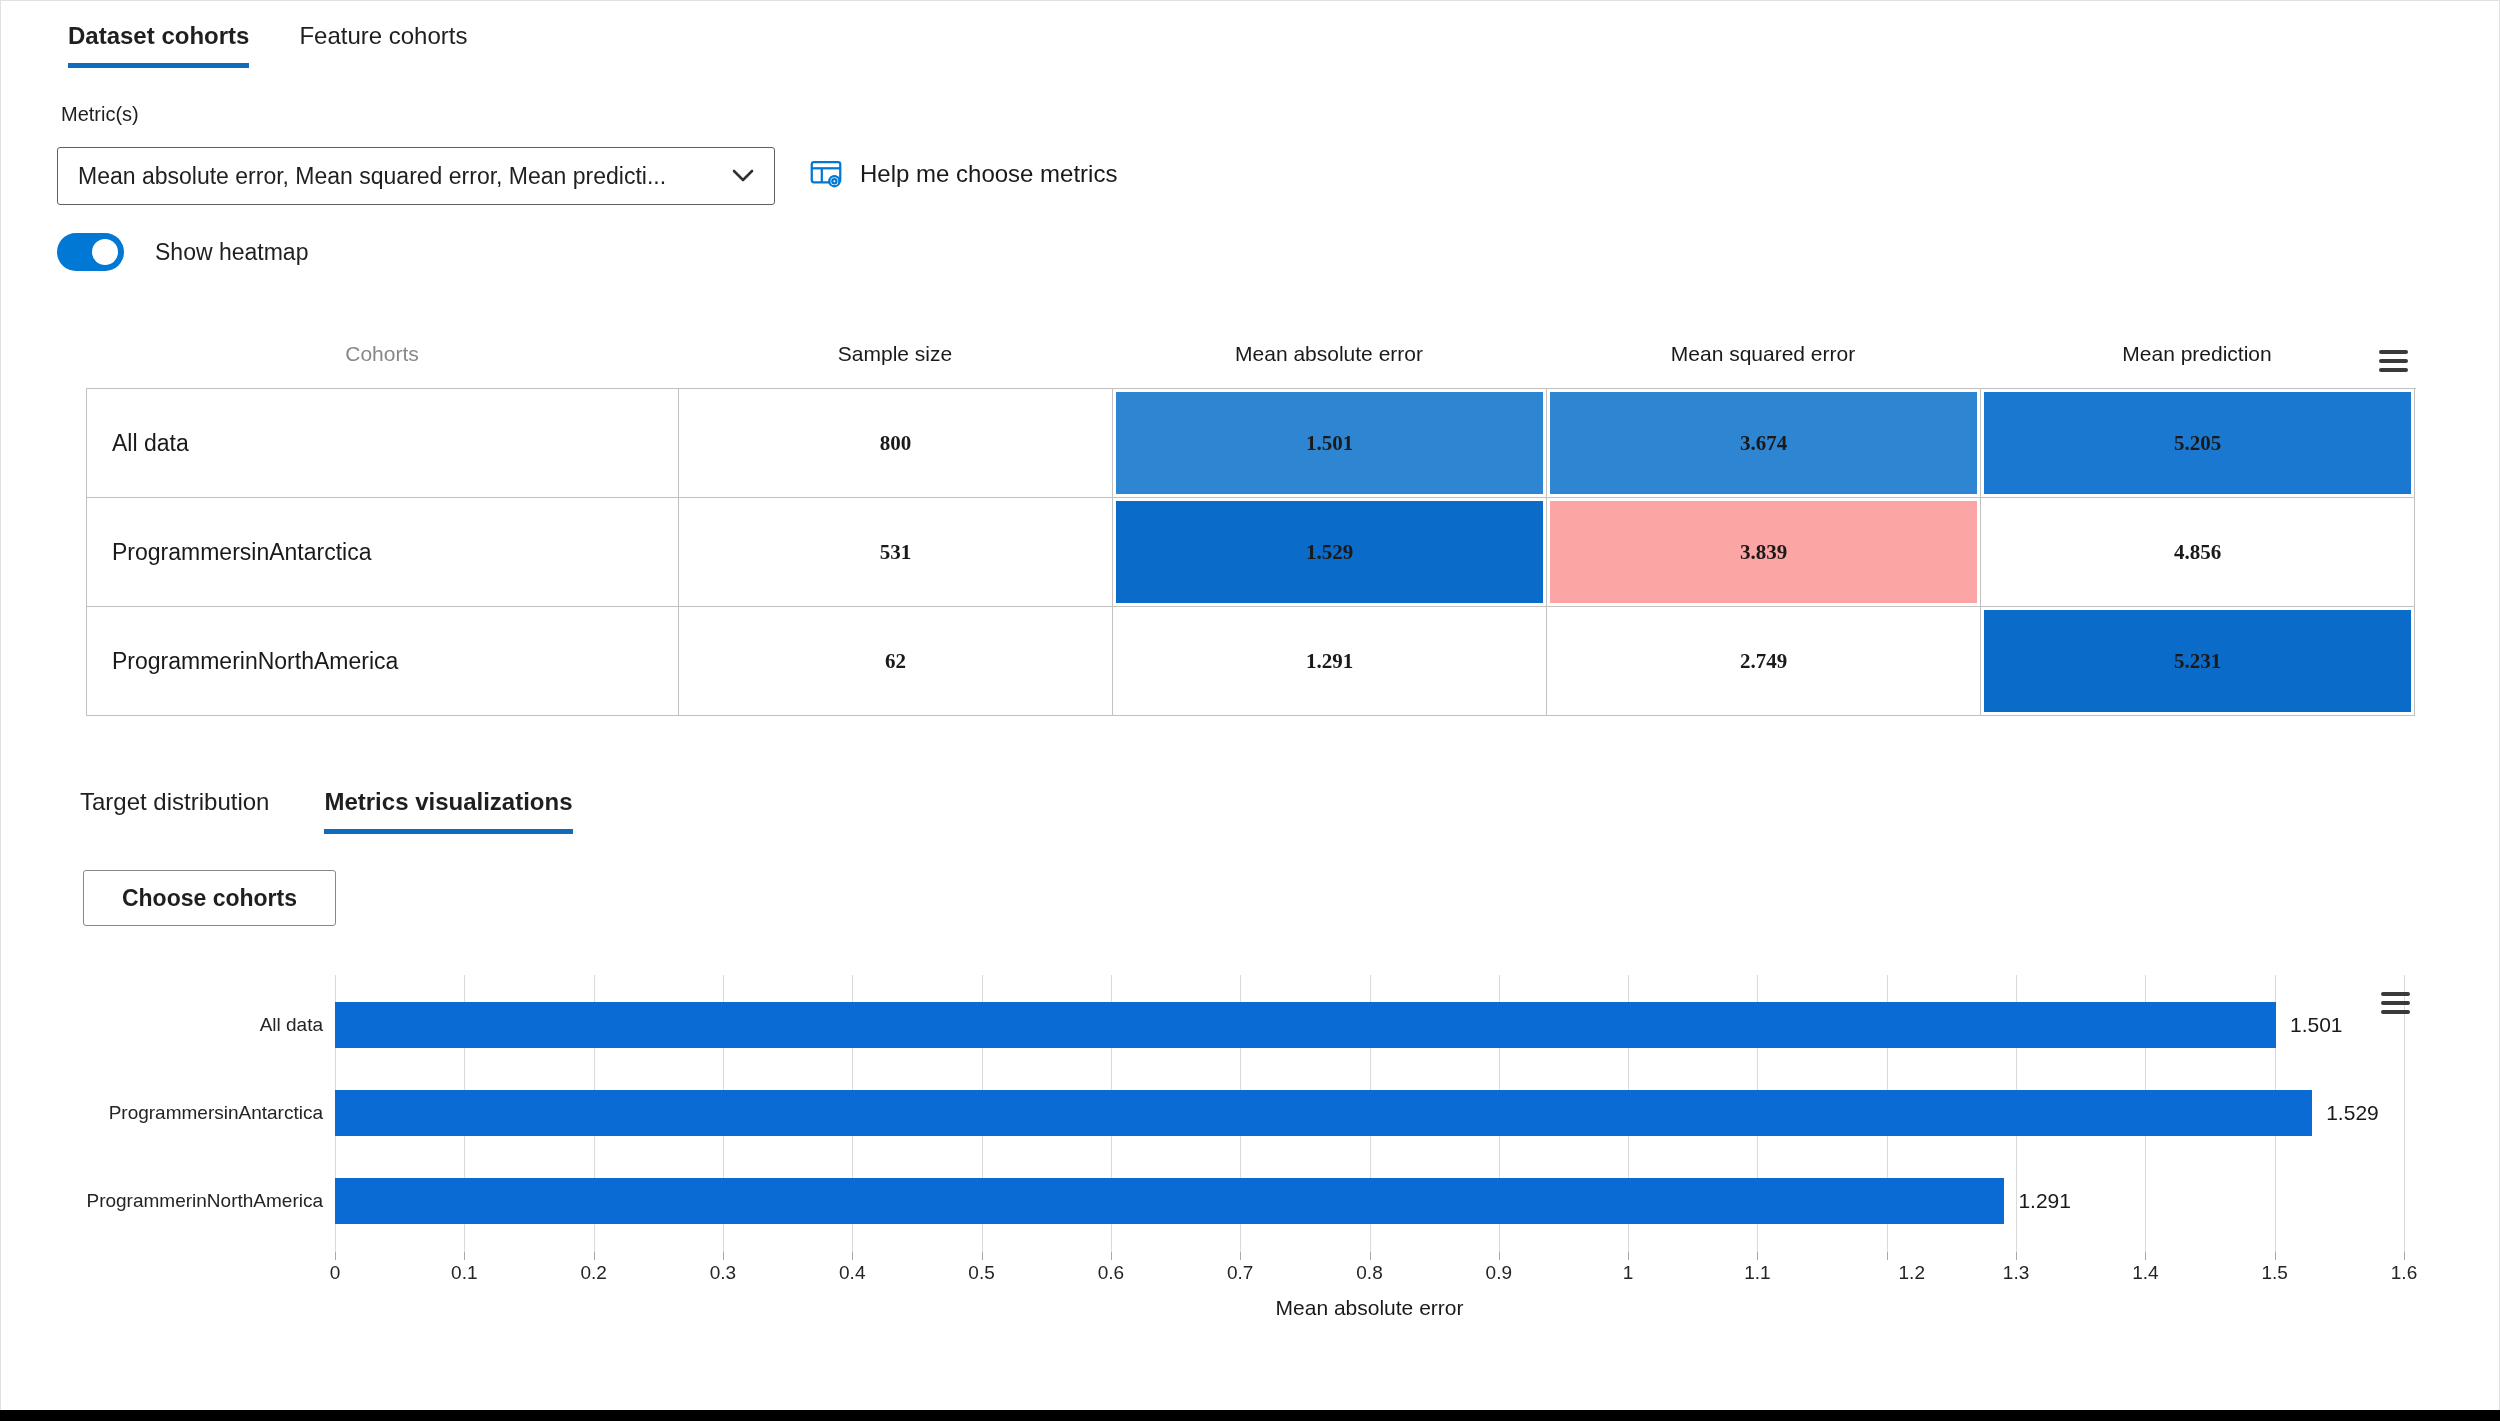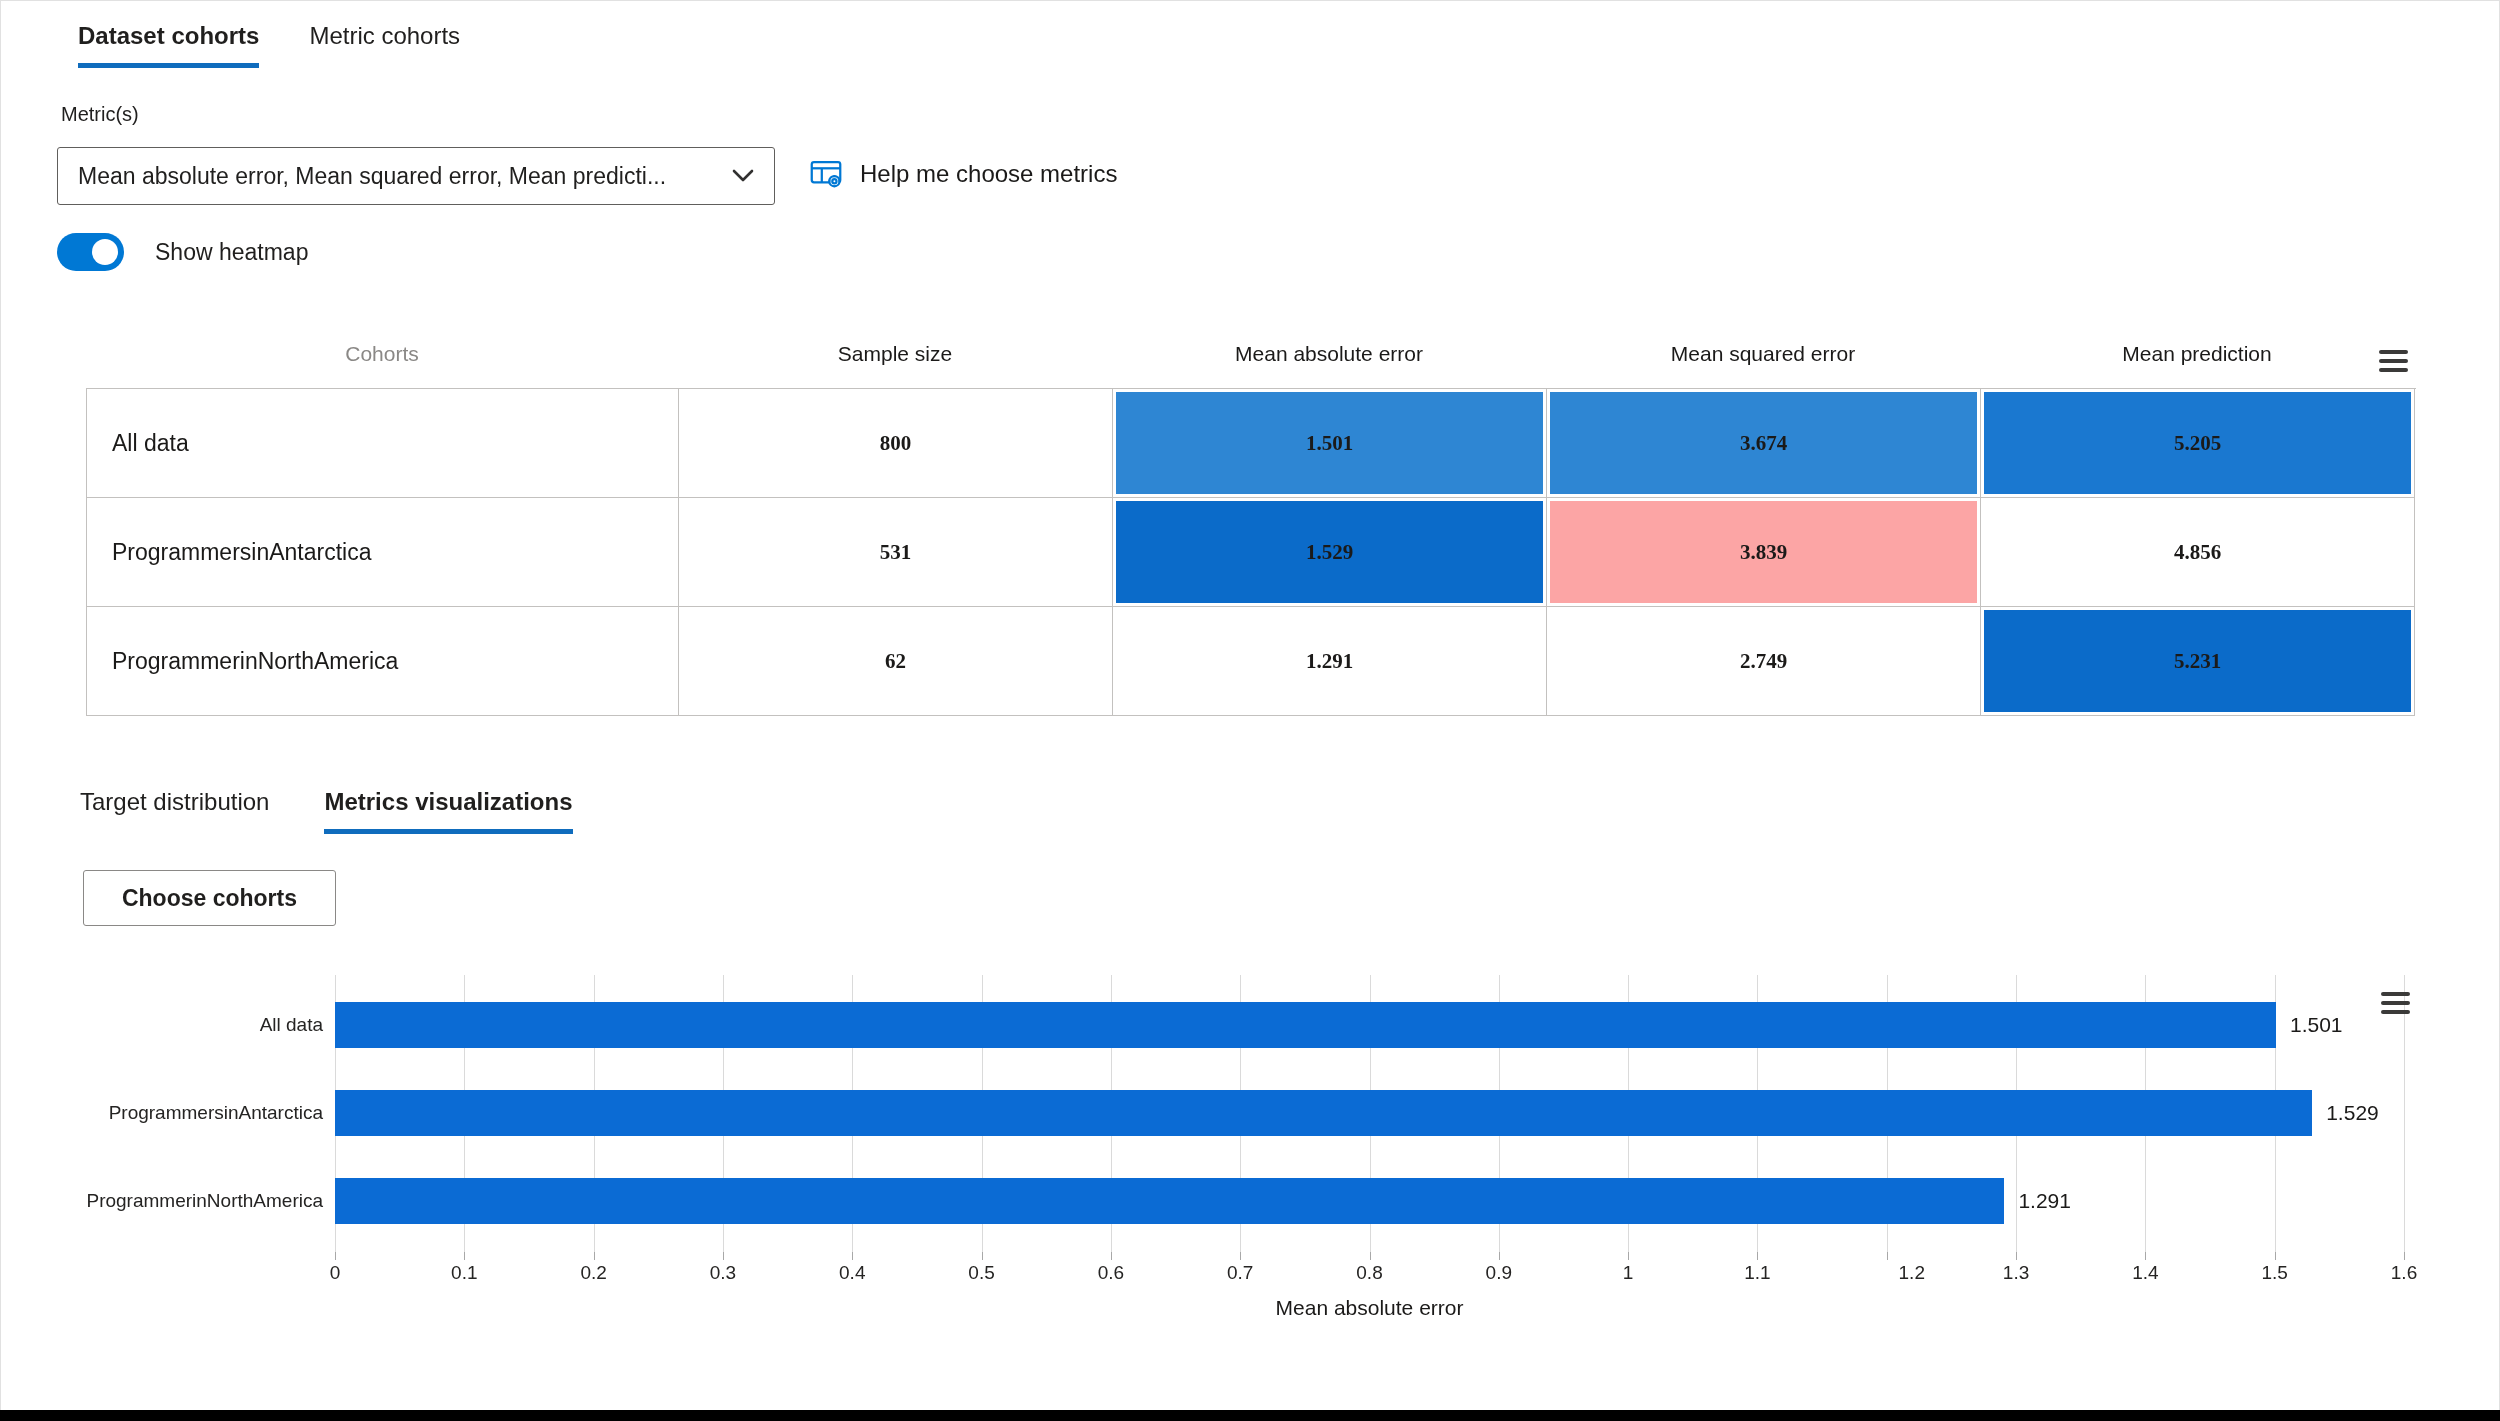--- a/index.html
+++ b/index.html
@@ -11,21 +11,21 @@
   }
   .screen {
     position: relative;
     width: 2500px; height: 1421px;
     background: #fff;
     overflow: hidden;
     box-shadow: inset 0 0 0 1px #e1e1e1;
   }
 
   
-  .top-tabs { position: absolute; left: 78px; top: 22px; display: flex; gap: 50px; }
+  .top-tabs { position: absolute; left: 68px; top: 22px; display: flex; gap: 50px; }
   .tab { font-size: 24px; color: #201f1e; padding-bottom: 13px; cursor: pointer; border-bottom: 5px solid transparent; }
   .tab.active { font-weight: 700; border-bottom-color: #0f6cbd; }
 
   
   .field-label { position: absolute; left: 61px; top: 103px; font-size: 20px; font-weight: 400; color: #201f1e; }
   .dropdown {
     position: absolute; left: 57px; top: 147px; width: 718px; height: 58px;
     border: 1px solid #605e5c; border-radius: 3px; background: #fff;
     display: flex; align-items: center; padding: 16px 20px; font-size: 23px; cursor: pointer;
   }
@@ -90,21 +90,21 @@
 
   .bottom-bar { position: absolute; left: 0; top: 1410px; width: 2500px; height: 11px; background: #000; }
 </style>
 </head>
 <body>
 
 <div class="screen">
 
   <div class="top-tabs">
     <div class="tab active">Dataset cohorts</div>
-    <div class="tab">Metric cohorts</div>
+    <div class="tab">Feature cohorts</div>
   </div>
 
   <div class="field-label">Metric(s)</div>
   <div class="dropdown">
     <span class="value">Mean absolute error, Mean squared error, Mean predicti...</span>
     <span style="display:flex;">
       <svg width="22" height="14" viewBox="0 0 22 14">
           <path d="M2 2 L11 11 L20 2" stroke="#323130" stroke-width="2.6" fill="none" stroke-linecap="round" stroke-linejoin="round"></path>
         </svg>
     </span>

